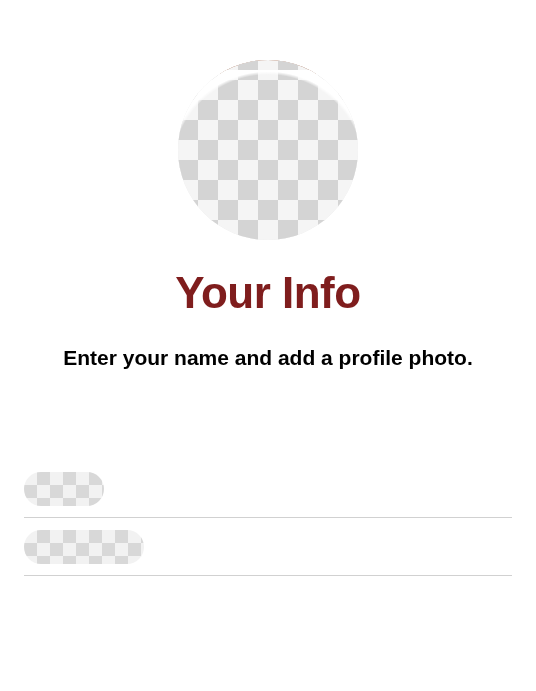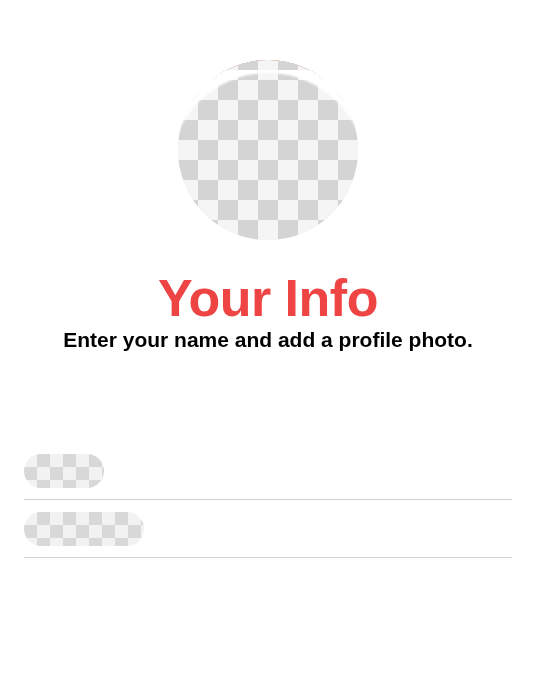--- a/index.html
+++ b/index.html
@@ -56,23 +56,24 @@
     }
     .avatar-mask {
       position: absolute;
       top: 10px;
       left: 0;
       width: 100%;
       height: 100%;
       background: radial-gradient(ellipse 92% 92% at 50% 56%, transparent 58%, #ffffff 60%);
     }
     .title {
-      font-size: 52px;
+      font-size: 44px;
       font-weight: 800;
-      color: #ef4444;
+      color: #7f1d1d;
+      margin-bottom: 28px;
       letter-spacing: -0.5px;
     }
     .subtitle {
       font-size: 21px;
       font-weight: 600;
       color: #000000;
       text-align: center;
       margin-bottom: 90px;
       padding: 0 20px;
     }

